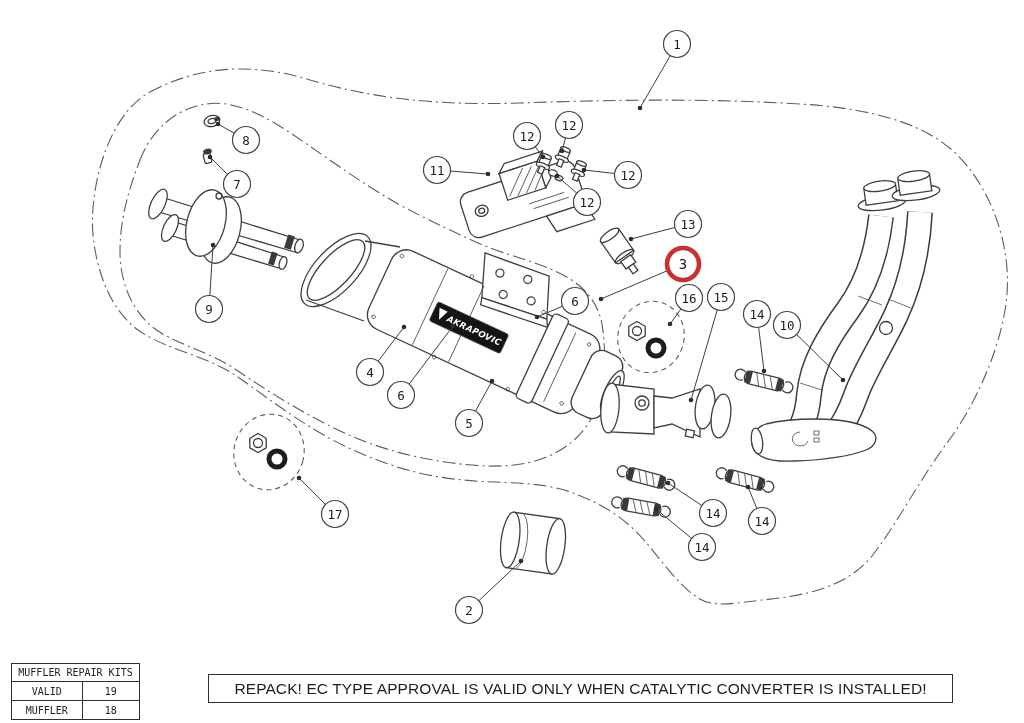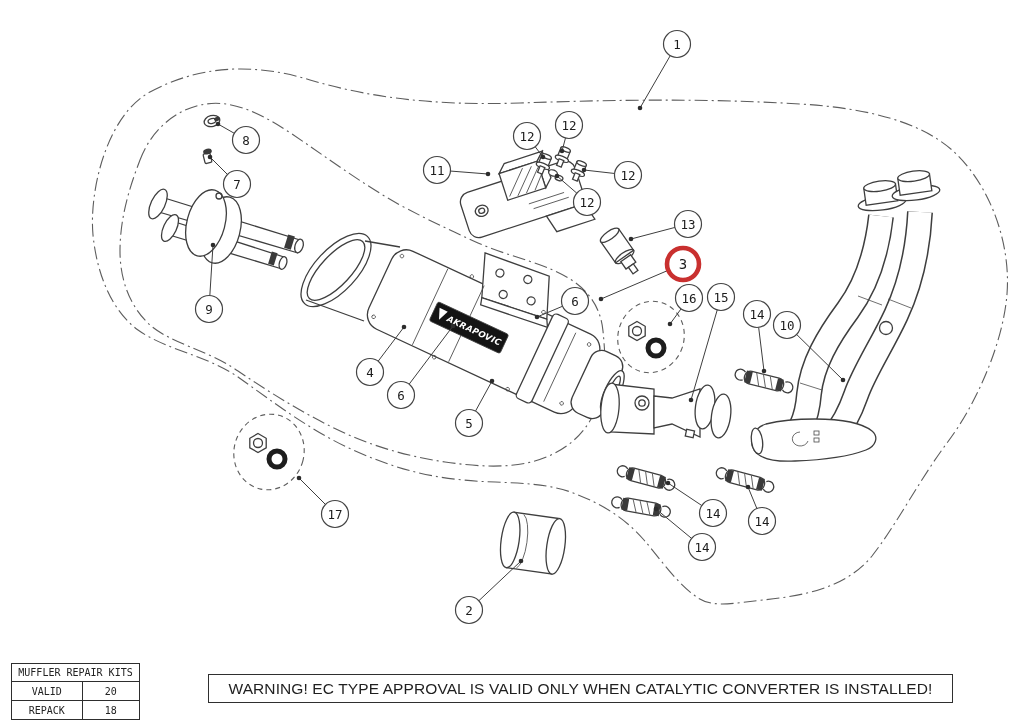--- a/index.html
+++ b/index.html
@@ -437,24 +437,24 @@
 
 <table class="kits">
   <thead>
     <tr>
           <th colspan="2">MUFFLER REPAIR KITS</th>
         </tr>
   </thead>
   <tbody id="kits-body">
         <tr>
           <td class="name">VALID</td>
-          <td class="num">20</td>
+          <td class="num">19</td>
         </tr>
         <tr>
-          <td class="name">REPACK</td>
+          <td class="name">MUFFLER</td>
           <td class="num">18</td>
         </tr>
       </tbody>
 </table>
 
-<div class="warning">WARNING! EC TYPE APPROVAL IS VALID ONLY WHEN CATALYTIC CONVERTER IS INSTALLED!</div>
+<div class="warning">REPACK! EC TYPE APPROVAL IS VALID ONLY WHEN CATALYTIC CONVERTER IS INSTALLED!</div>
 
 </div>
 
 </body></html>

